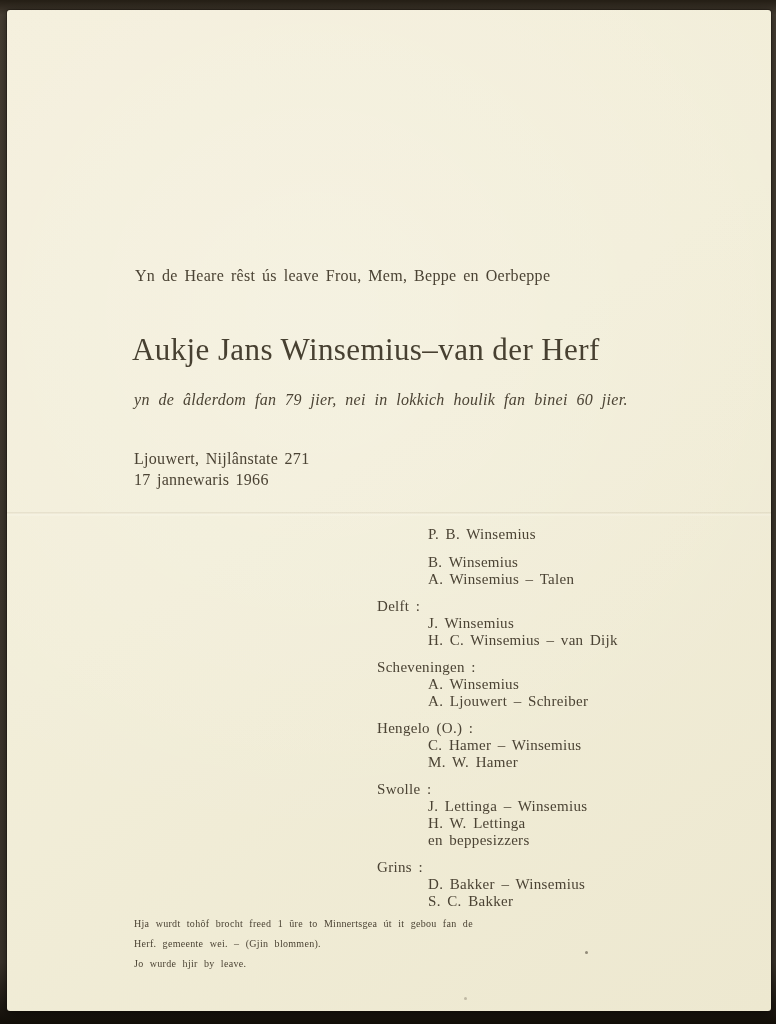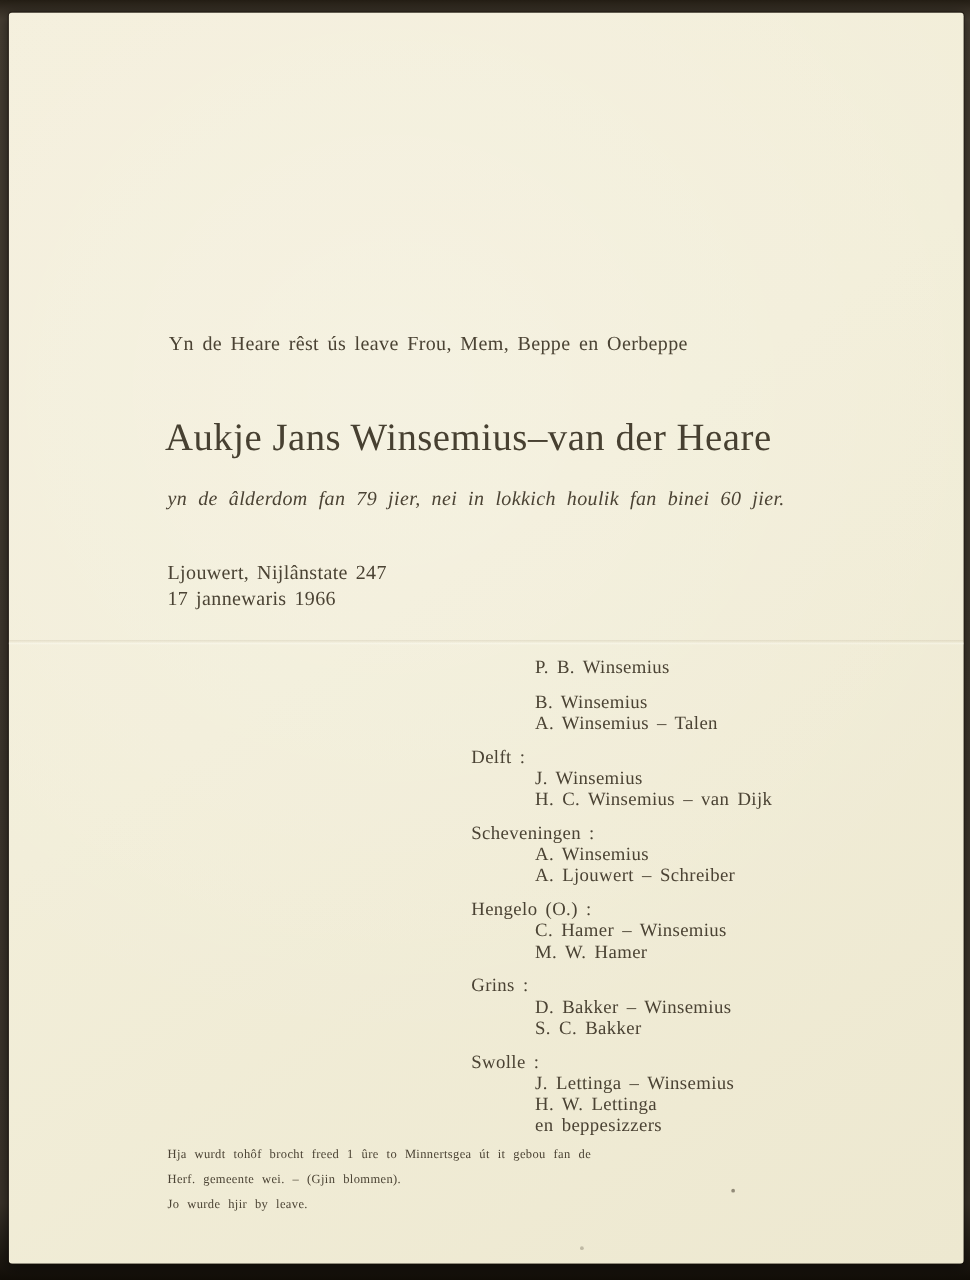--- a/index.html
+++ b/index.html
@@ -112,26 +112,26 @@
 <body>
 
 <div class="paper">
 
   <div class="fold-crease"></div>
   <div class="speck" style="left:578px; top:941px;"></div>
   <div class="speck" style="left:457px; top:987px; opacity:0.5;"></div>
 
   <div class="txt intro-line">Yn de Heare rêst ús leave Frou, Mem, Beppe en Oerbeppe</div>
 
-  <div class="txt deceased-name">Aukje Jans Winsemius–van der Heare</div>
+  <div class="txt deceased-name">Aukje Jans Winsemius–van der Herf</div>
 
   <div class="txt age-line">yn de âlderdom fan 79 jier, nei in lokkich houlik fan binei 60 jier.</div>
 
   <div class="txt address-block">
-    <div>Ljouwert, Nijlânstate 247</div>
+    <div>Ljouwert, Nijlânstate 271</div>
     <div>17 jannewaris 1966</div>
   </div>
 
   <div class="family-list">
 
     <div class="family-group first-group">
       <div class="family-name">P. B. Winsemius</div>
     </div>
 
     <div class="family-group">
@@ -151,30 +151,30 @@
       <div class="family-name">A. Ljouwert – Schreiber</div>
     </div>
 
     <div class="family-group">
       <div class="city-label">Hengelo (O.) :</div>
       <div class="family-name">C. Hamer – Winsemius</div>
       <div class="family-name">M. W. Hamer</div>
     </div>
 
     <div class="family-group">
-      <div class="city-label">Grins :</div>
-      <div class="family-name">D. Bakker – Winsemius</div>
-      <div class="family-name">S. C. Bakker</div>
-    </div>
-
-    <div class="family-group">
       <div class="city-label">Swolle :</div>
       <div class="family-name">J. Lettinga – Winsemius</div>
       <div class="family-name">H. W. Lettinga</div>
       <div class="family-name">en beppesizzers</div>
+    </div>
+
+    <div class="family-group">
+      <div class="city-label">Grins :</div>
+      <div class="family-name">D. Bakker – Winsemius</div>
+      <div class="family-name">S. C. Bakker</div>
     </div>
 
   </div>
 
   <div class="txt funeral-notice">
     <div>Hja wurdt tohôf brocht freed 1 ûre to Minnertsgea út it gebou fan de</div>
     <div>Herf. gemeente wei. – (Gjin blommen).</div>
     <div>Jo wurde hjir by leave.</div>
   </div>
 

